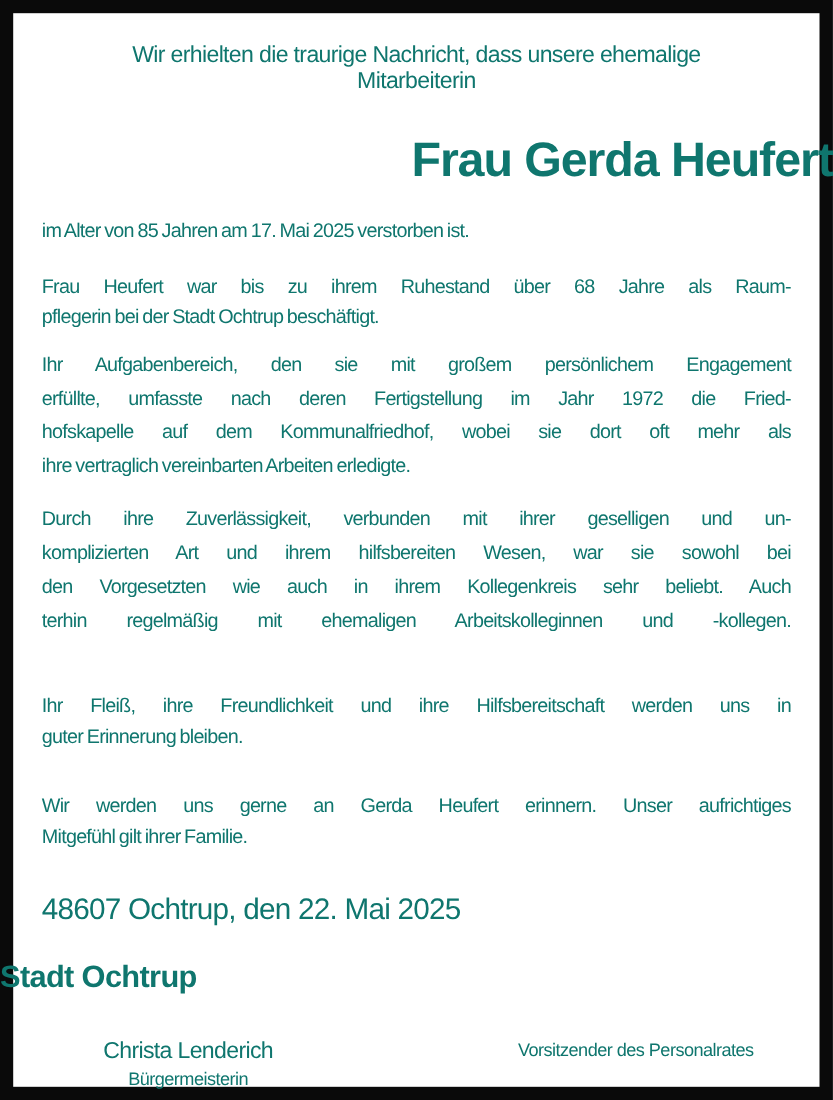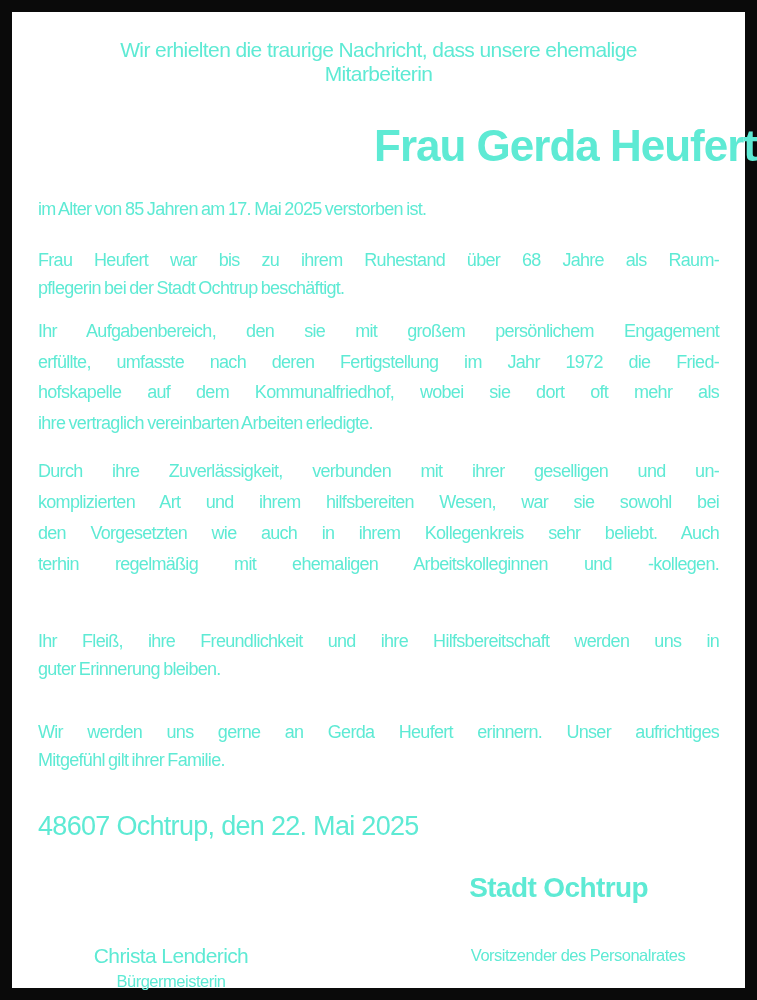--- a/index.html
+++ b/index.html
@@ -2,39 +2,39 @@
 <html><head>
 <meta charset="utf-8">
 <style>
   html, body { margin: 0; padding: 0; background: #0a0a0a; }
   body { width: 757px; height: 1000px; position: relative; overflow: hidden; }
   .frame {
     position: absolute; left: 12px; top: 12px; width: 733px; height: 976px;
     background: #ffffff;
   }
   .page { position: absolute; left: 0; top: 0; width: 757px; height: 1000px; }
-  .txt { font-family: "Liberation Sans", sans-serif; color: #5eead4; }
+  .txt { font-family: "Liberation Sans", sans-serif; color: #0f766e; }
   .intro {
     position: absolute; left: 0; width: 757px; text-align: center;
     font-size: 21px; line-height: 24px; letter-spacing: -0.6px;
   }
   .title {
     position: absolute; left: 0; width: 757px; top: 118px; text-align: right;
     font-size: 44px; line-height: 56px; font-weight: bold; letter-spacing: -1px;
   }
   .para { position: absolute; left: 38px; width: 681px; }
   .line {
     display: block; font-size: 18px; height: 29px; line-height: 29px;
     letter-spacing: -0.7px; white-space: nowrap; text-align: justify;
     text-align-last: justify; word-spacing: -1px;
   }
   .line.last { text-align-last: left; }
   .date { position: absolute; left: 38px; font-size: 27px; line-height: 29px; letter-spacing: -0.7px; white-space: nowrap; }
   .org {
-    position: absolute; left: 0; width: 648px; text-align: right; top: 870px;
+    position: absolute; left: 0; width: 648px; text-align: left; top: 870px;
     font-size: 28px; line-height: 36px; font-weight: bold; letter-spacing: -0.6px;
   }
   .sig { position: absolute; text-align: center; margin-top: 32px; }
   .sig .name { display: block; font-size: 21px; line-height: 26px; letter-spacing: -0.6px; white-space: nowrap; }
   .sig .role { display: block; font-size: 16.5px; line-height: 24px; letter-spacing: -0.5px; white-space: nowrap; }
 </style>
 </head>
 <body>
 
 <div class="frame"></div>

